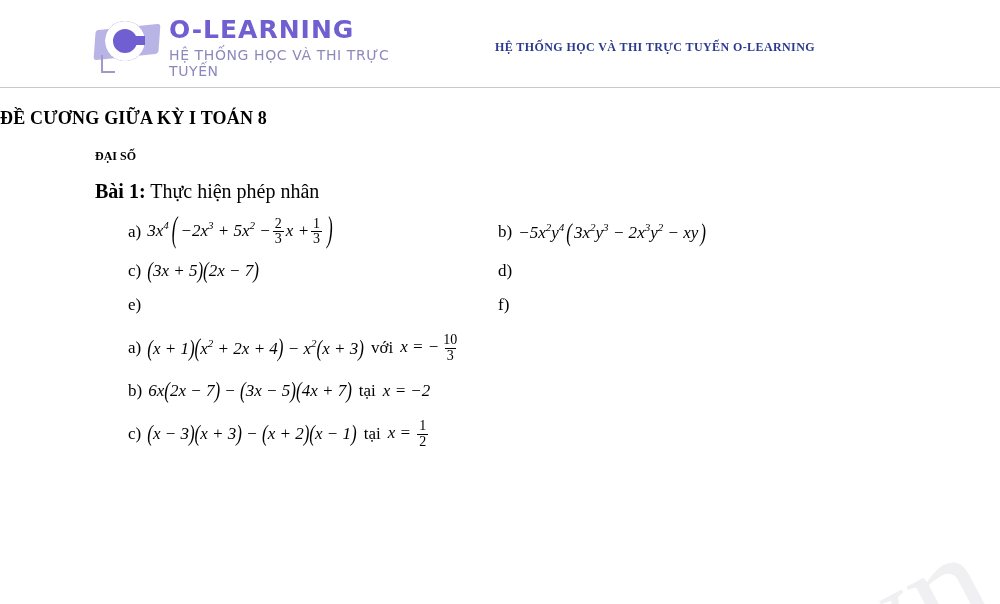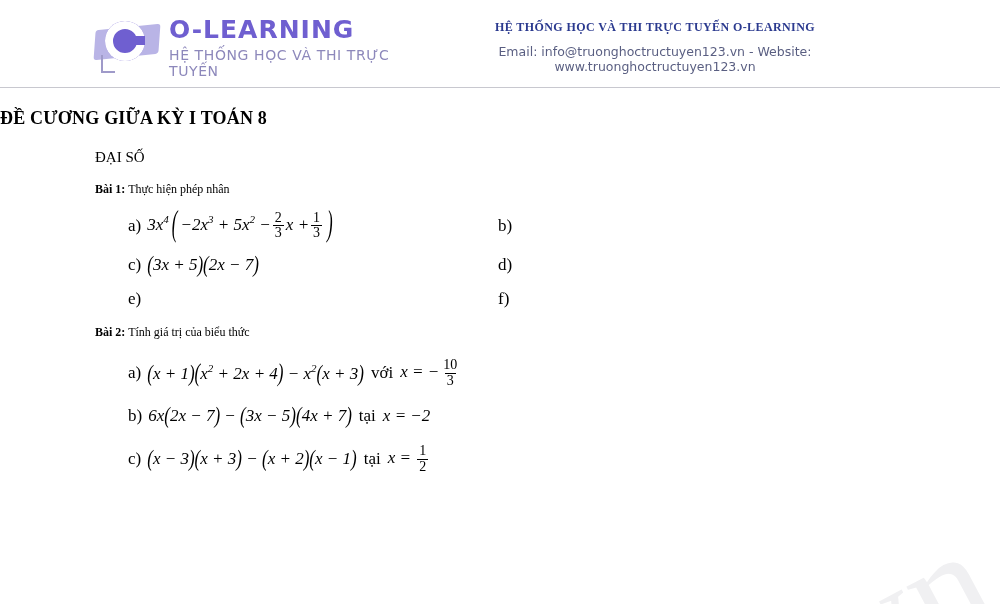--- a/index.html
+++ b/index.html
@@ -149,28 +149,28 @@
   }
   .doc-subtitle {
     text-align: center;
     font-weight: bold;
     font-size: 18px;
     margin-top: 17px;
     letter-spacing: 0.2px;
   }
 
   .section-head {
-    font-weight: normal;
-    font-size: 15px;
+    font-weight: bold;
+    font-size: 12px;
     margin: 20px 0 0 95px;
   }
 
   .exercise {
     margin: 16px 0 0 95px;
-    font-size: 12px;
+    font-size: 20px;
   }
   .exercise b {
     font-weight: bold;
   }
 
   
   .mrow {
     display: flex;
     margin-left: 128px;
     margin-top: 14px;
@@ -251,21 +251,20 @@
         <div class="stem"></div>
         <div class="stem2"></div>
       </div>
       <div class="logo-text">
         <div class="logo-word">O-LEARNING</div>
         <div class="logo-sub">HỆ THỐNG HỌC VÀ THI TRỰC TUYẾN</div>
       </div>
     </div>
     <div class="header-right">
       <div class="org-title">HỆ THỐNG HỌC VÀ THI TRỰC TUYẾN O-LEARNING</div>
-      <div class="org-contact">Email: info@truonghoctructuyen123.vn - Website: www.truonghoctructuyen123.vn</div>
     </div>
   </div>
 
   <div class="doc-title">ĐỀ CƯƠNG GIỮA KỲ I TOÁN 8</div>
 
   <div class="section-head">ĐẠI SỐ</div>
 
   <div class="exercise">
     <b>Bài 1:</b>
     <span>Thực hiện phép nhân</span>
@@ -277,20 +276,21 @@
       <span class="mathtxt">3<i>x</i><sup>4</sup><span class="bigparen">(</span>−2<i>x</i><sup>3</sup> + 5<i>x</i><sup>2</sup> −<span class="frac">
             <span class="num">2</span>
             <span class="den">3</span>
           </span><i>x</i> +<span class="frac">
             <span class="num">1</span>
             <span class="den">3</span>
           </span><span class="bigparen">)</span></span>
     </div>
     <div class="mcol right">
       <span class="lbl">b)</span>
+      <span class="mathtxt">−5<i>x</i><sup>2</sup><i>y</i><sup>4</sup><span style="display:inline-block;transform:scale(1,1.5);margin:0 2px;">(</span>3<i>x</i><sup>2</sup><i>y</i><sup>3</sup> − 2<i>x</i><sup>3</sup><i>y</i><sup>2</sup> − <i>xy</i><span style="display:inline-block;transform:scale(1,1.5);margin:0 2px;">)</span></span>
     </div>
   </div>
 
   <div class="mrow">
     <div class="mcol">
       <span class="lbl">c)</span>
       <span class="mathtxt"><span style="display:inline-block;transform:scale(1,1.35);">(</span>3<i>x</i> + 5<span style="display:inline-block;transform:scale(1,1.35);">)</span><span style="display:inline-block;transform:scale(1,1.35);">(</span>2<i>x</i> − 7<span style="display:inline-block;transform:scale(1,1.35);">)</span></span>
     </div>
     <div class="mcol right">
       <span class="lbl">d)</span>
@@ -299,24 +299,20 @@
 
   <div class="mrow">
     <div class="mcol">
       <span class="lbl">e)</span>
     </div>
     <div class="mcol right">
       <span class="lbl">f)</span>
     </div>
   </div>
 
-  <div class="exercise">
-    <b>Bài 2:</b>
-    <span>Tính giá trị của biểu thức</span>
-  </div>
 
   <div class="mline">
     <span class="lbl">a)</span>
     <span class="mathtxt"><span style="display:inline-block;transform:scale(1,1.35);">(</span><i>x</i> + 1<span style="display:inline-block;transform:scale(1,1.35);">)</span><span style="display:inline-block;transform:scale(1,1.45);">(</span><i>x</i><sup>2</sup> + 2<i>x</i> + 4<span style="display:inline-block;transform:scale(1,1.45);">)</span> − <i>x</i><sup>2</sup><span style="display:inline-block;transform:scale(1,1.35);">(</span><i>x</i> + 3<span style="display:inline-block;transform:scale(1,1.35);">)</span></span>
     <span class="vi-normal" style="margin:0 7px;">với</span>
     <span class="mathtxt"><i>x</i> = −<span class="frac">
           <span class="num">10</span>
           <span class="den">3</span>
         </span></span>
   </div>

